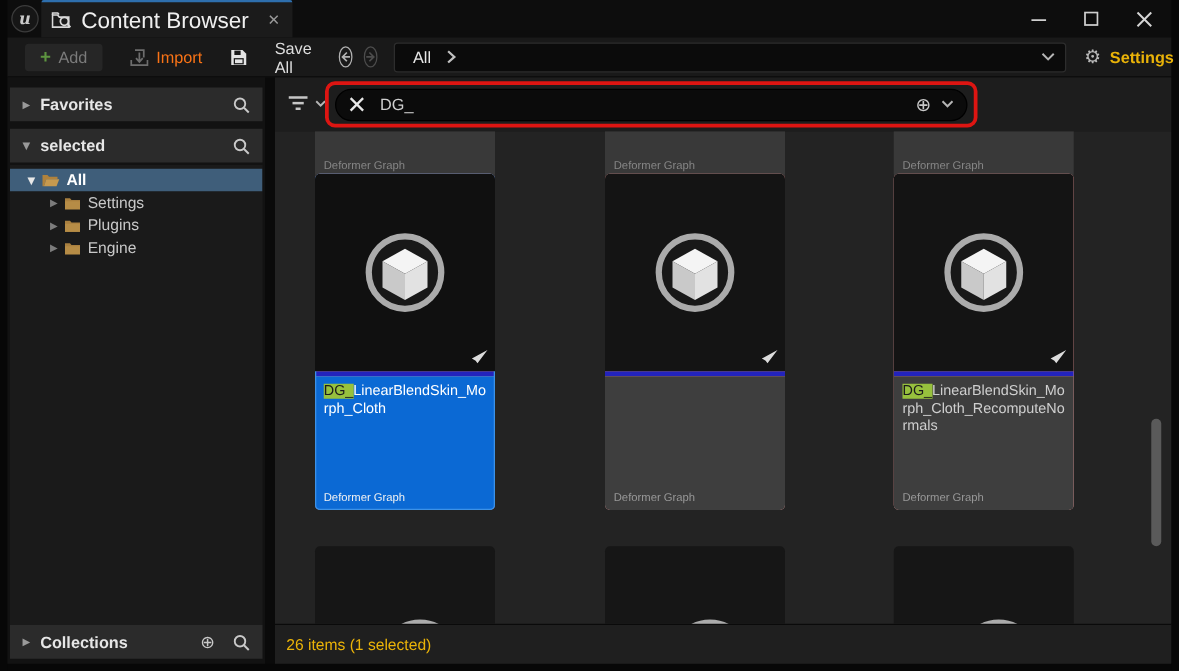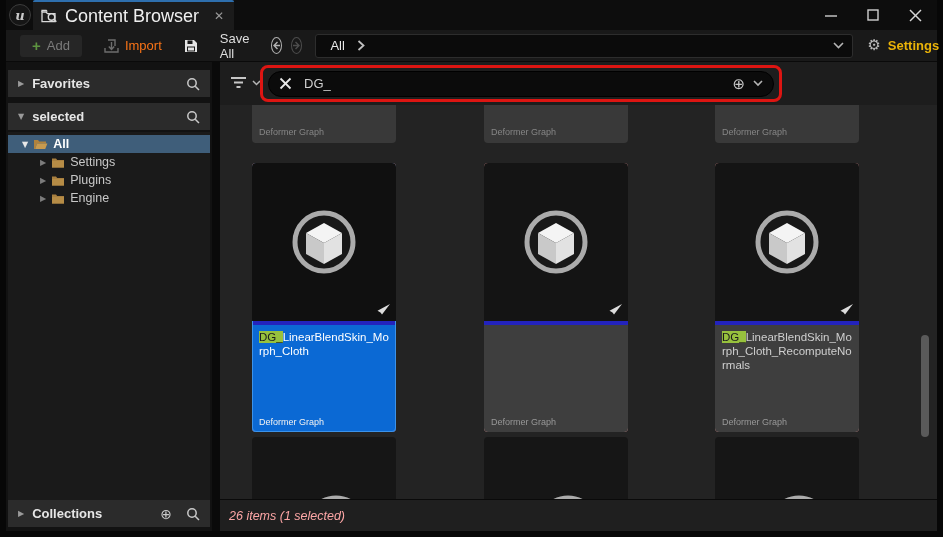--- a/index.html
+++ b/index.html
@@ -54,37 +54,37 @@
   .annotation { position:absolute; left:40px; top:3px; width:522px; height:37px; border:3px solid #dd1512; border-radius:8px; display:flex; align-items:center; padding:0 5px; }
   .search-pill { flex:1; height:26px; background:#0b0b0b; border:1px solid #000; border-radius:13px; display:flex; align-items:center; padding:0 10px; }
   .search-pill .value { color:#cfcfcf; font-size:13px; margin-left:12px; flex:1; }
 
   .viewport { flex:1; background:#232323; position:relative; overflow:hidden; }
   .tile, .ghost-top, .ghost-bottom { position:absolute; width:144px; }
   .ghost-top { top:0; height:38px; background:#393939; border-radius:0 0 4px 4px; }
   .ghost-top .type { position:absolute; left:7px; top:22px; font-size:9px; color:#868686; }
   .ghost-bottom { top:332px; height:68px; background:#161616; border-radius:4px 4px 0 0; }
   .ghost-bottom svg.cube { position:absolute; left:49px; top:55px; }
-  .tile { top:58px; height:269px; border-radius:4px; display:flex; flex-direction:column; overflow:hidden; background:#fca5a5; }
+  .tile { top:34px; height:269px; border-radius:4px; display:flex; flex-direction:column; overflow:hidden; background:#fca5a5; }
   .tile.selected { outline:1px solid #3c92e8; outline-offset:-1px; }
   .thumb { height:158px; background:#141414; position:relative; flex:0 0 auto; display:flex; align-items:center; justify-content:center; }
   .tile.selected .thumb { background:#101010; }
   .ext-arrow { position:absolute; right:5px; bottom:4px; }
   .stripe { height:4px; background:#2323bd; flex:0 0 auto; }
   .nameplate { flex:1; background:#3e3e3e; padding:5px 7px; display:flex; flex-direction:column; }
   .tile.selected .nameplate { background:#0b69d4; }
   .asset-name { font-size:11.5px; line-height:1.22; color:#cfcfcf; word-break:break-all; }
   .tile.selected .asset-name { color:#fff; }
   .asset-name .hl { background:#97c13d; color:#1c1c1c; }
   .nameplate .type { margin-top:auto; font-size:9px; color:#989898; }
   .tile.selected .nameplate .type { color:#f2f2f2; }
   .scroll-thumb { position:absolute; left:701px; top:230px; width:8px; height:102px; background:#5a5a5a; border-radius:4px; }
 
   .statusbar { height:32px; background:#1f1f1f; border-top:1px solid #0a0a0a; display:flex; align-items:center; padding-left:9px; flex:0 0 auto; }
-  .statusbar .lbl { color:#fca5a5; font-size:12.5px;font-style:italic; }
+  .statusbar .lbl { color:#eab308; font-size:12.5px; }
 
   svg { display:block; }
 </style>
 </head>
 <body>
 
 <div class="window">
 
   <div class="titlebar">
     <div class="ue-logo">u</div>

